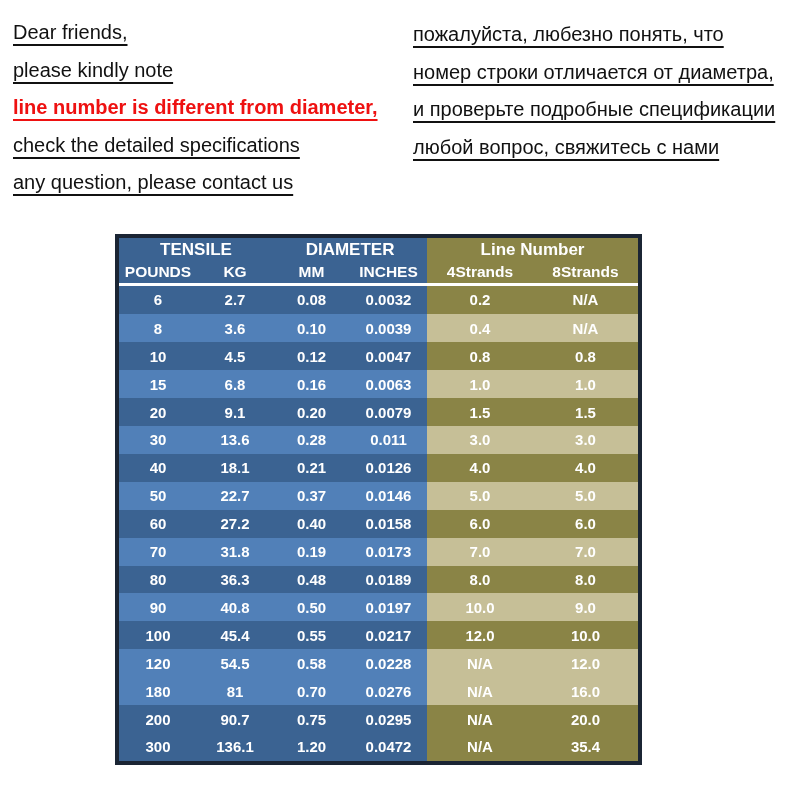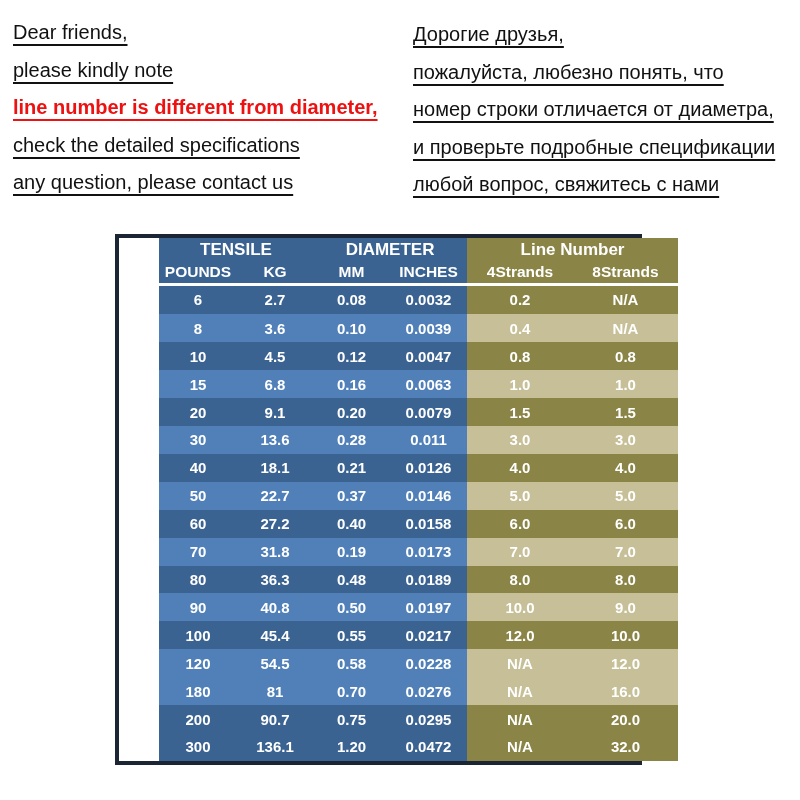--- a/index.html
+++ b/index.html
@@ -41,21 +41,20 @@
 
   
   .spec-table-wrap {
     position: absolute;
     left: 115px;
     top: 234px;
     width: 527px;
     height: 531px;
     border: 4px solid var(--table_border);
     box-sizing: border-box;
-    padding-left: 40px;
   }
   table.spec {
     border-collapse: collapse;
     table-layout: fixed;
     width: 100%;
     height: 100%;
   }
   table.spec th, table.spec td {
     padding: 0;
     text-align: center;
@@ -86,21 +85,20 @@
 
   <div class="note-col en">
     <div class="note-line">Dear friends,</div>
     <div class="note-line">please kindly note</div>
     <div class="note-line red">line number is different from diameter,</div>
     <div class="note-line">check the detailed specifications</div>
     <div class="note-line">any question, please contact us</div>
   </div>
 
   <div class="note-col ru">
-    <div class="note-line">Дорогие друзья,</div>
     <div class="note-line">пожалуйста, любезно понять, что</div>
     <div class="note-line">номер строки отличается от диаметра,</div>
     <div class="note-line">и проверьте подробные спецификации</div>
     <div class="note-line">любой вопрос, свяжитесь с нами</div>
   </div>
 
   <div class="spec-table-wrap">
     <table class="spec">
       <colgroup>
         <col style="width:78px">
@@ -253,19 +251,19 @@
             <td class="blue">0.0295</td>
             <td class="olive">N/A</td>
             <td class="olive">20.0</td>
           </tr>
           <tr class="dark">
             <td class="blue">300</td>
             <td class="blue">136.1</td>
             <td class="blue">1.20</td>
             <td class="blue">0.0472</td>
             <td class="olive">N/A</td>
-            <td class="olive">32.0</td>
+            <td class="olive">35.4</td>
           </tr>
         </tbody>
     </table>
   </div>
 
 </div>
 
 </body></html>

